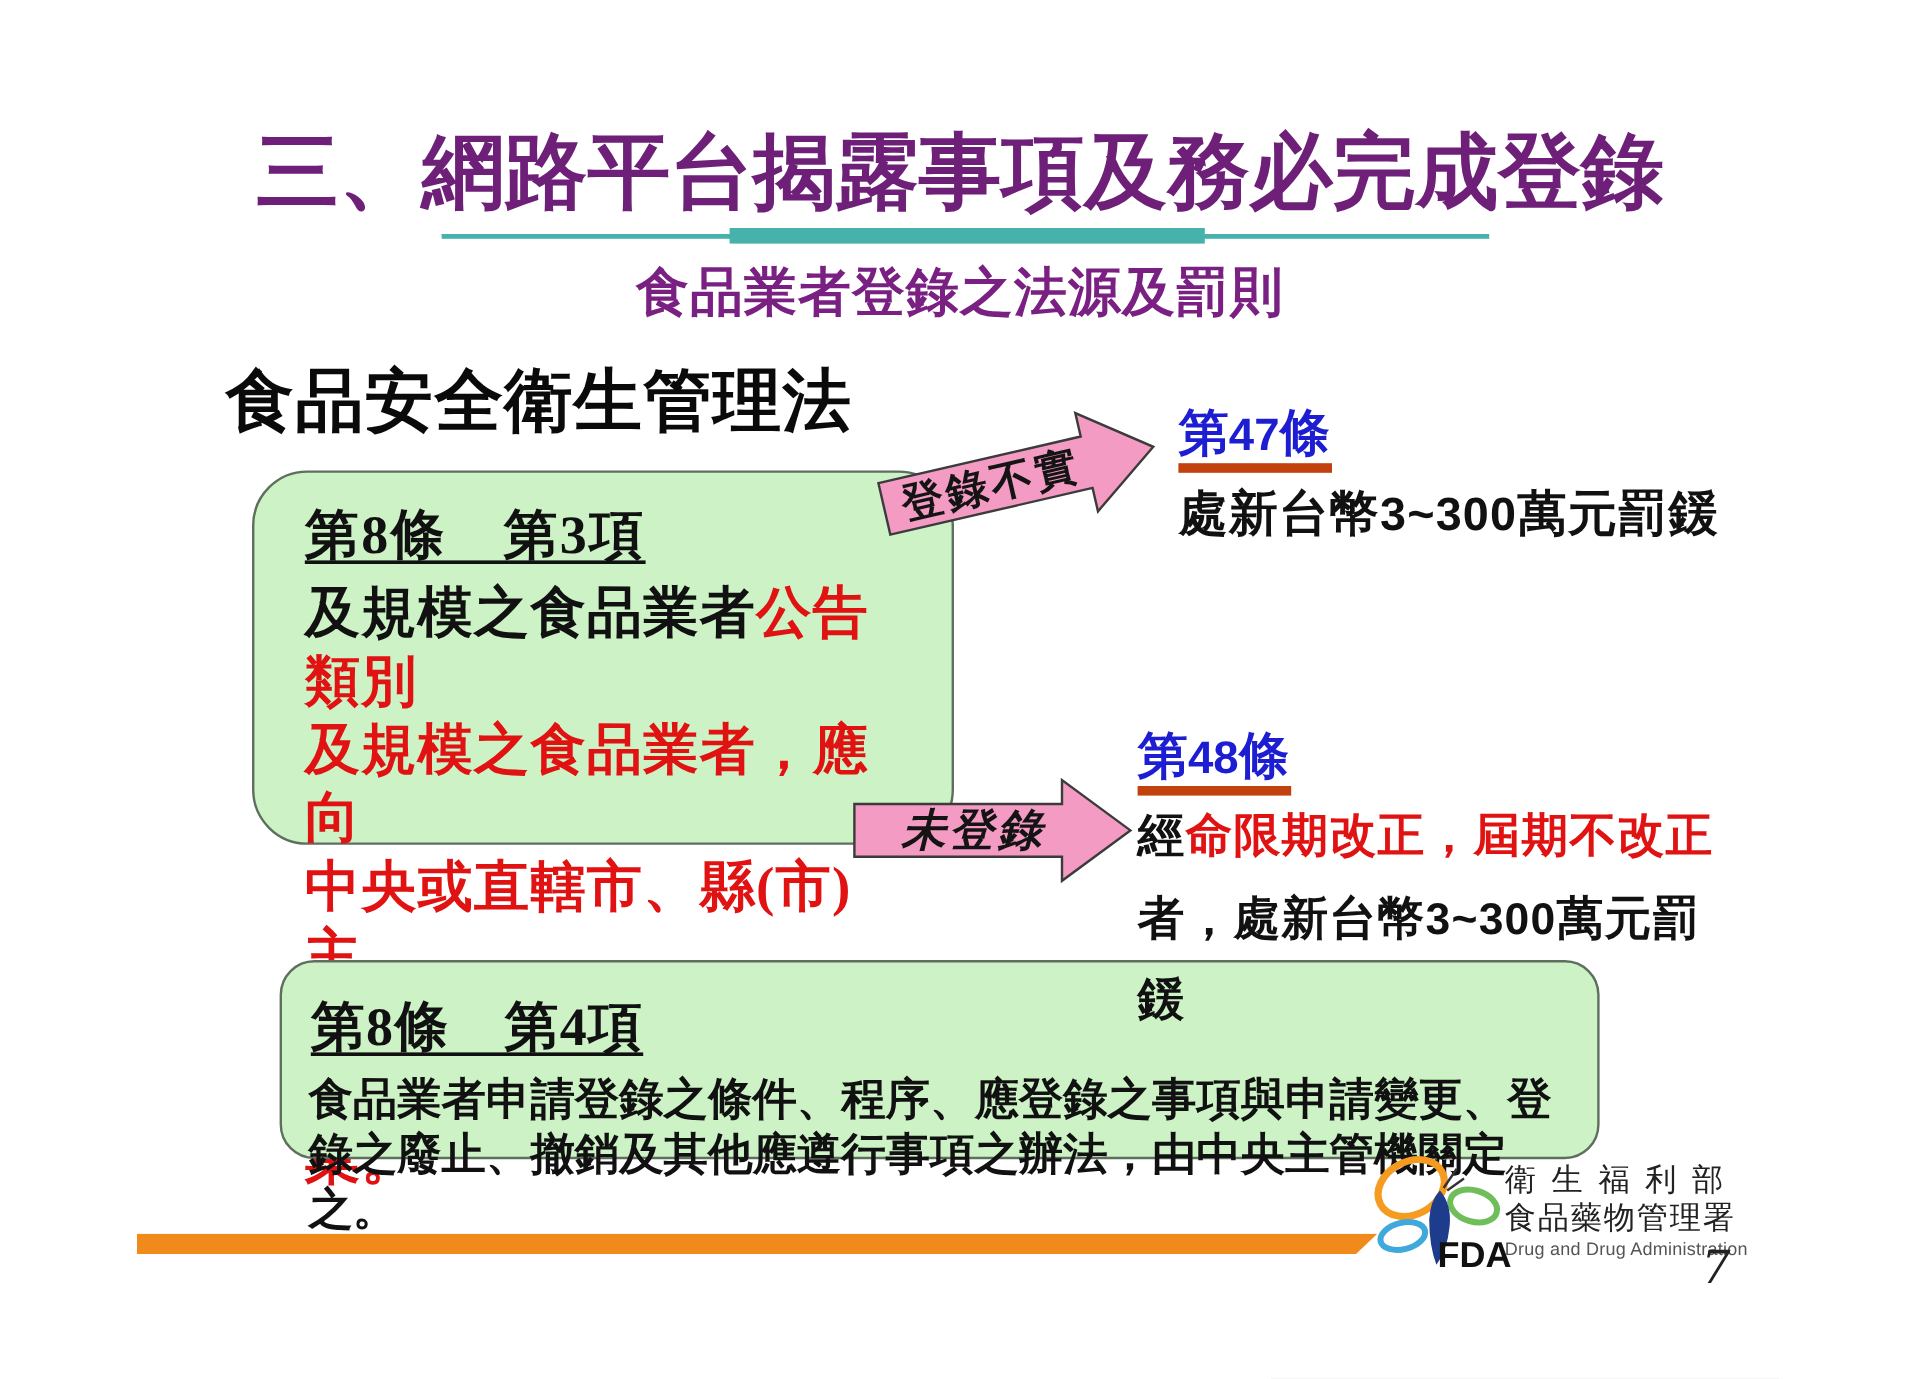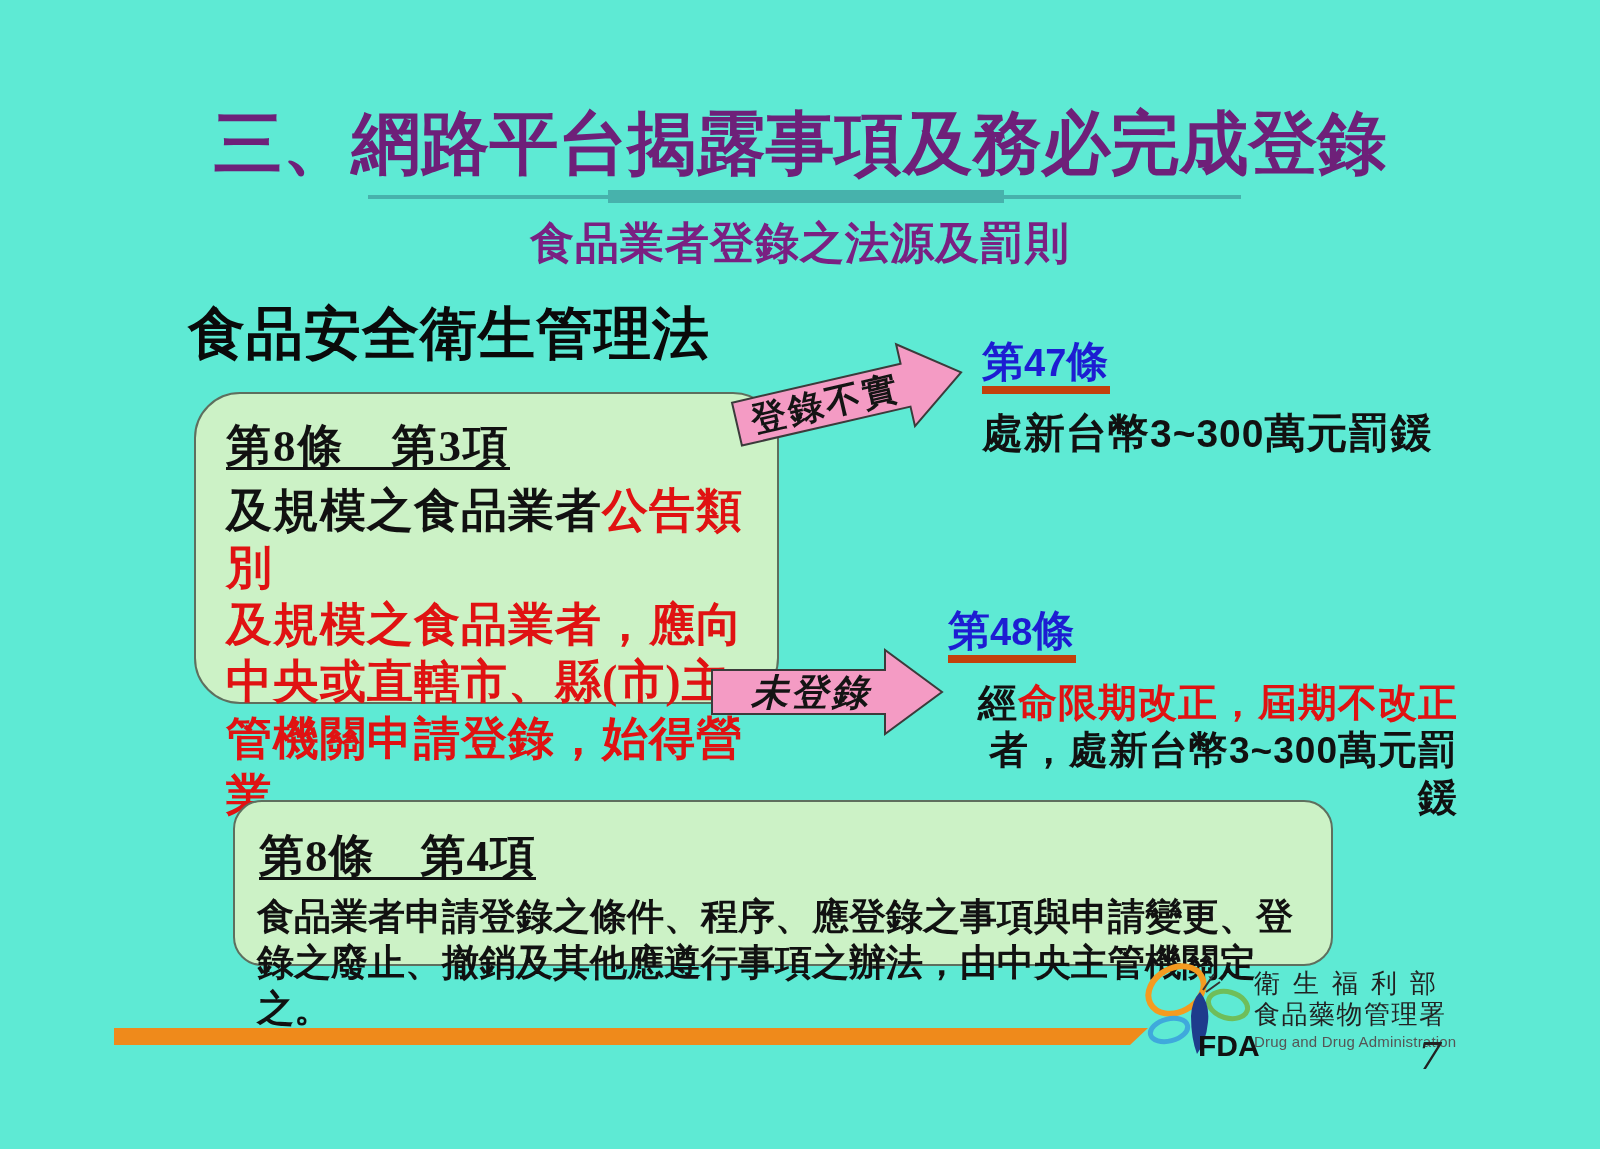--- a/index.html
+++ b/index.html
@@ -1,17 +1,17 @@
 <!DOCTYPE html>
 <html><head>
 <meta charset="utf-8">
 <style>
   html,body { margin:0; padding:0; background:#e8e8e8; }
   .slide {
-    position:relative; width:1600px; height:1149px; background:#5eead4;
+    position:relative; width:1600px; height:1149px; background:#ffffff;
     overflow:hidden; font-family:"Liberation Serif", serif; color:#111;
   }
   .abs { position:absolute; }
 
   
   .title {
     left:0; right:0; top:98px; text-align:center;
     font-size:69px; font-weight:600; color:#6E2079; letter-spacing:0px;
     white-space:nowrap;
   }
@@ -24,21 +24,21 @@
   .law-heading {
     left:188px; top:296px; font-size:57px; font-weight:700; color:#0a0a0a;
     letter-spacing:1px;
   }
 
   
   .green-box {
     background:#CCF2C6; border:2px solid #5E6F5E; border-radius:46px;
     box-sizing:border-box;
   }
-  .box1 { left:194px; top:392px; width:585px; height:312px; padding:22px 28px; }
+  .box1 { left:210px; top:392px; width:585px; height:312px; padding:22px 40px; }
   .box1 .box-heading {
     font-size:45px; font-weight:600; color:#111;
     text-decoration:underline; text-decoration-thickness:3px; text-underline-offset:6px;
     letter-spacing:2px; margin:0 0 6px 2px;
   }
   .box1 .box-body {
     margin:2px 0 0 2px; font-size:46px; line-height:57px; letter-spacing:1px;
     white-space:pre-line; font-weight:600;
   }
   .red  { color:#E01212; }
@@ -70,22 +70,22 @@
   .article { color:#111; }
   .article .article-title {
     display:inline-block; color:#1D1DD2; font-weight:700; font-size:42px;
     border-bottom:8px solid #c2410c; padding:0 2px 2px 0; line-height:1.05;
     white-space:nowrap;
   }
   .article .num {
     font-family:"Liberation Sans", sans-serif; font-weight:700; font-size:38px;
   }
   .article .article-body {
-    margin-top:16px; font-size:41px; font-weight:600; line-height:47px;
-    letter-spacing:1px; white-space:pre-line;text-align:right;
+    margin-top:0; font-size:41px; font-weight:600; line-height:68px;
+    letter-spacing:1px; white-space:pre-line;
   }
   .art47 { left:982px; top:340px; }
   .art47 .article-body { white-space:nowrap; }
   .art48 { left:948px; top:609px; width:510px; }
   .art48 .article-body { font-size:39px; }
   .body-num {
     font-family:"Liberation Sans", sans-serif; font-weight:700; font-size:0.95em;
   }
 
   

